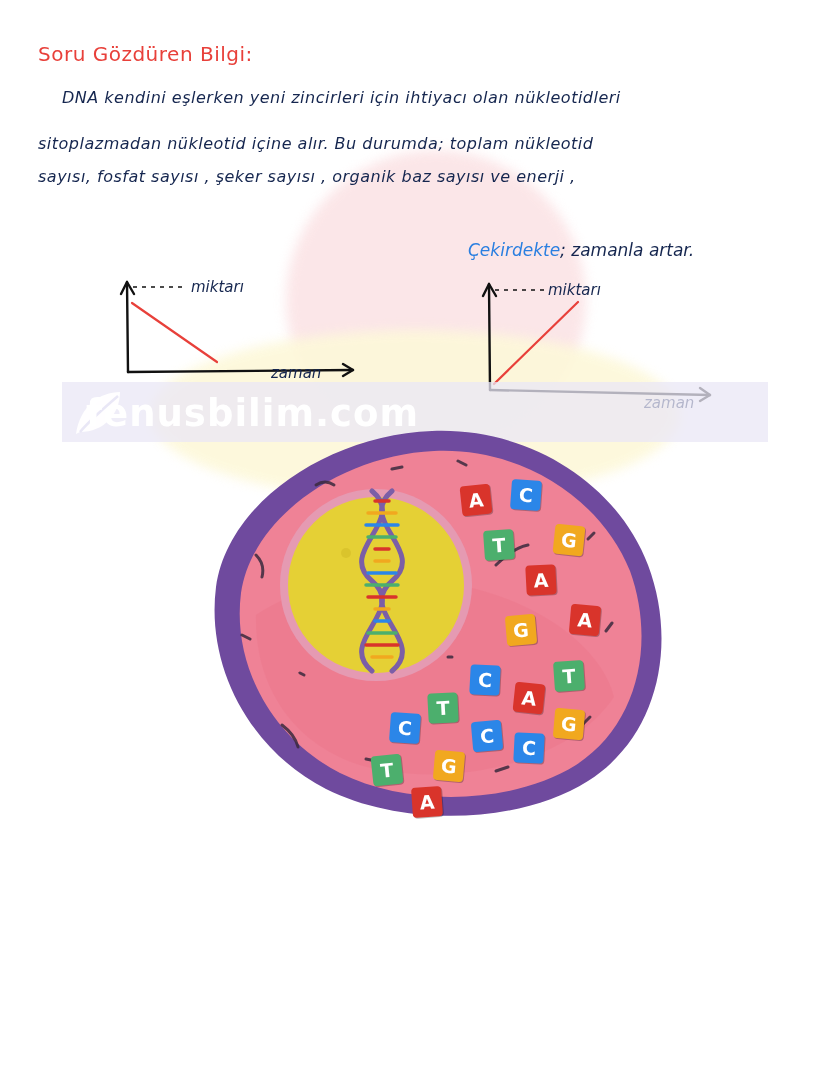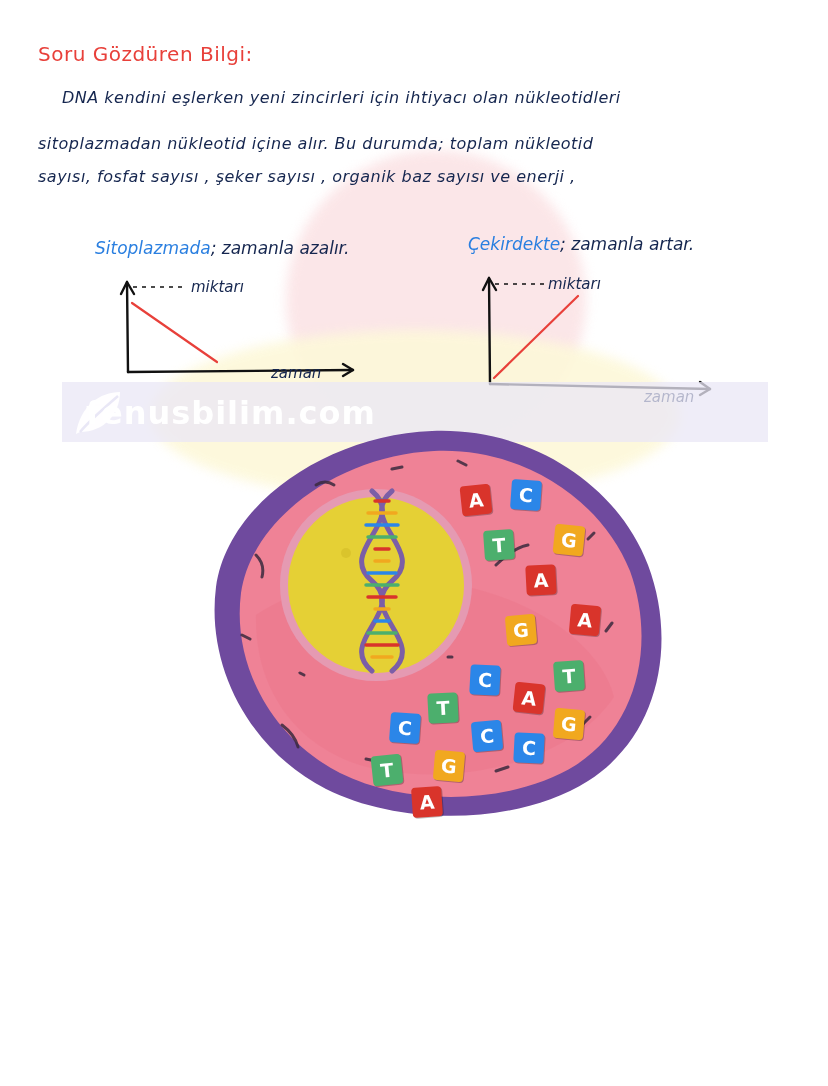--- a/index.html
+++ b/index.html
@@ -42,21 +42,21 @@
   #pline1 { top: 134px; }
   #pline2 { top: 167px; }
 
   
   .graph-block {
     position: absolute;
     width: 330px;
     height: 170px;
   }
   #graph-left  { left: 95px;  top: 238px; }
-  #graph-right { left: 468px; top: 234px; text-align: right; }
+  #graph-right { left: 468px; top: 240px; text-align: right; }
 
   .graph-caption {
     position: absolute;
     top: 0;
     left: 0;
     font-size: 17px;
     white-space: nowrap;
     font-style: italic;
   }
   .cap-blue { color: #2a7fe0; }
@@ -86,21 +86,21 @@
     opacity: 0.75;
   }
   #watermark-text {
     position: absolute;
     left: 86px;
     top: 382px;
     width: 700px;
     height: 62px;
     display: flex;
     align-items: center;
-    font-size: 32px;
+    font-size: 37px;
     color: #ffffff;
     font-weight: bold;
     letter-spacing: 1px;
     font-family: "DejaVu Sans", sans-serif;
   }
   #watermark-leaf {
     position: absolute;
     left: 70px;
     top: 386px;
     width: 54px;
@@ -161,23 +161,20 @@
 <div class="bg-blob" id="blob-pink"></div>
 <div class="bg-blob" id="blob-yellow"></div>
 
 <div class="hand" id="title">Soru Gözdüren Bilgi:</div>
 
 <div class="hand para-line" id="pline0">DNA  kendini  eşlerken   yeni  zincirleri  için  ihtiyacı  olan  nükleotidleri</div>
 <div class="hand para-line" id="pline1">sitoplazmadan   nükleotid  içine  alır. Bu   durumda;  toplam  nükleotid</div>
 <div class="hand para-line" id="pline2">sayısı, fosfat sayısı , şeker  sayısı ,  organik baz sayısı  ve  enerji ,</div>
 
 <div class="graph-block" id="graph-left">
-  <div class="graph-caption">
-    <span class="cap-blue">Sitoplazmada</span><span class="cap-rest">; zamanla azalır.</span>
-  </div>
   <svg class="graph-svg" width="330" height="140" viewBox="0 0 330 140">
 
     <path d="M33 112 L32 22" stroke="#111" stroke-width="2.4" fill="none" stroke-linecap="round"></path>
     <path d="M32 22 L26 34 M32 22 L39 34" stroke="#111" stroke-width="2.4" fill="none" stroke-linecap="round"></path>
 
     <path d="M33 112 L258 110" stroke="#111" stroke-width="2.4" fill="none" stroke-linecap="round"></path>
     <path d="M258 110 L248 104 M258 110 L248 116" stroke="#111" stroke-width="2.4" fill="none" stroke-linecap="round"></path>
 
     <path d="M38 27 L92 27" stroke="#111" stroke-width="1.6" stroke-dasharray="4 5" fill="none"></path>
     <text class="axis-label" x="96" y="32">miktarı</text>

